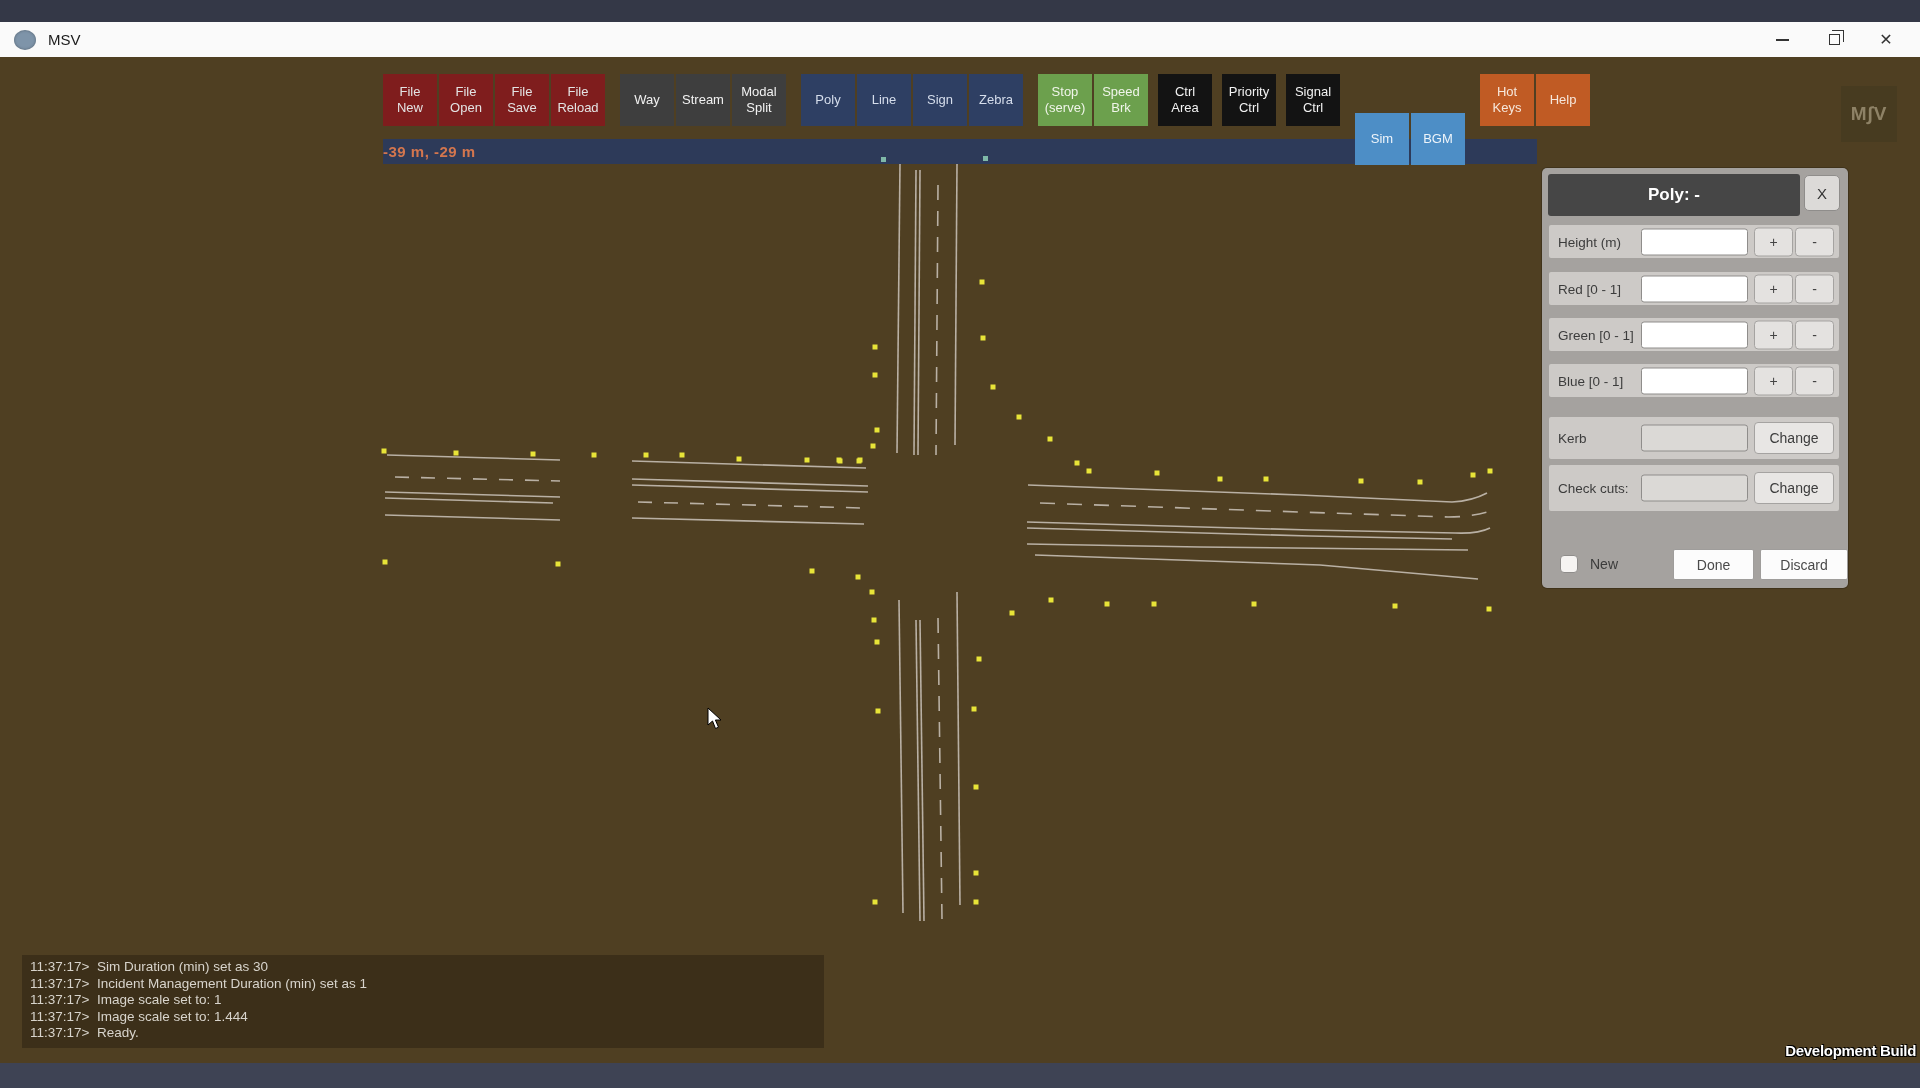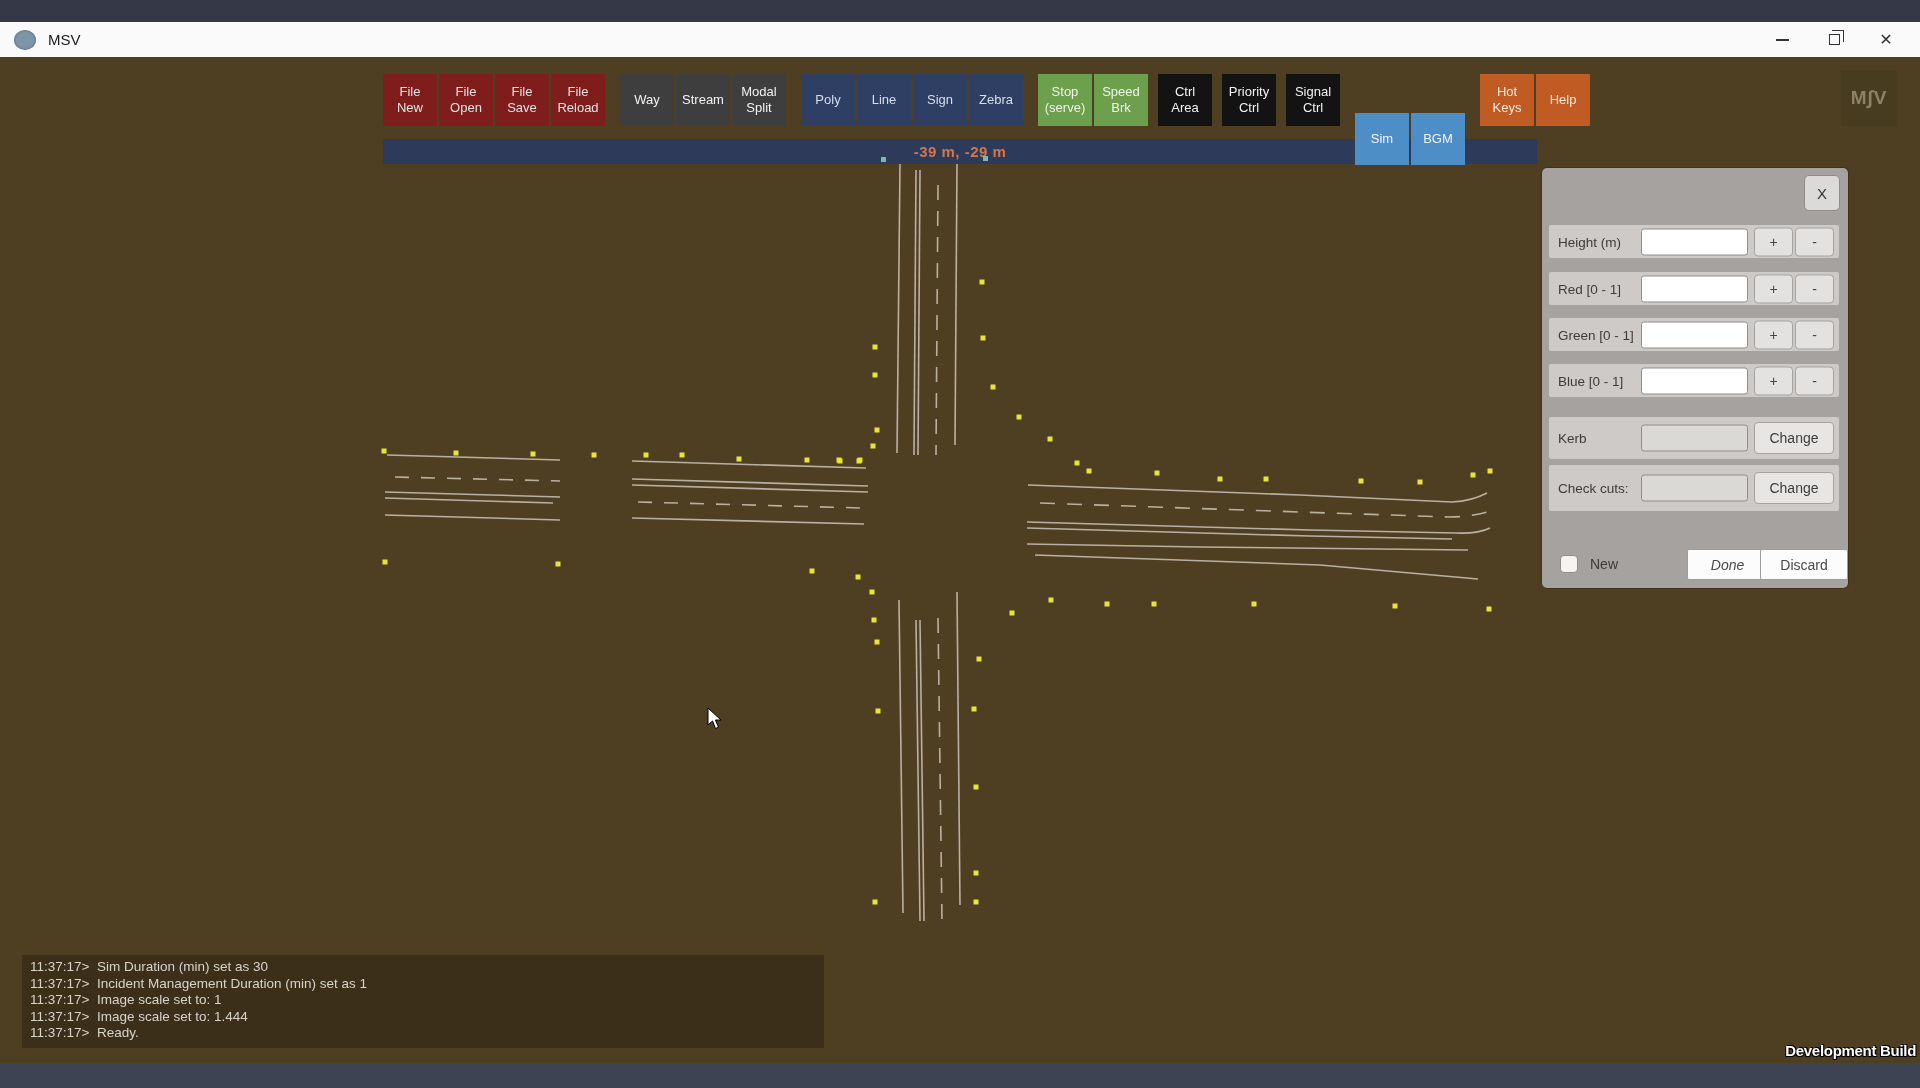--- a/index.html
+++ b/index.html
@@ -31,26 +31,26 @@
   .tb-file    { background:#7f1d1d; color:#e3e3e3; }
   .tb-mode    { background:#3e3e3e; color:#f2f2f2; }
   .tb-draw    { background:#2e3f63; color:#d6deec; }
   .tb-traffic { background:#6ca04d; color:#f0f5ea; }
   .tb-ctrl    { background:#131313; color:#f2f2f2;margin-left:8px; }
   .tb-sim     { background:#4d8ec6; color:#edf4fa;margin-top:39px; }
   .tb-help    { background:#c05b24; color:#f6e7db; }
 
   
   .coord-bar { position:absolute; left:383px; top:82px; width:1154px; height:25px; background:#2d3a59; z-index:3;
-               display:flex; align-items:center; justify-content:center; }
+               display:flex; align-items:center; justify-content:flex-start; }
   .coord-text { color:#d4764e; font-size:15px; font-weight:bold; letter-spacing:.5px; }
   .handle-dot { position:absolute; width:5px; height:5px; background:#7fb8a8; z-index:5; }
 
   
-  .watermark { position:absolute; left:1841px; top:13px; width:56px; height:56px; background:#473b20; z-index:2;
+  .watermark { position:absolute; left:1841px; top:29px; width:56px; height:56px; background:#473b20; z-index:2;
                display:flex; align-items:center; justify-content:center; color:#8e8266; font-weight:bold; font-size:19px; letter-spacing:1px; }
 
   
   .dialog { position:absolute; left:1542px; top:111px; width:306px; height:420px; background:#a5a29f; border-radius:5px;
             box-shadow:0 0 0 1px rgba(0,0,0,.18); z-index:6; }
   .dlg-header { position:absolute; left:6px; top:6px; width:252px; height:42px; background:#464646; border-radius:3px;
                 display:flex; align-items:center; justify-content:center; color:#fff; font-size:17px; font-weight:bold; }
   .dlg-close { position:absolute; right:8px; top:7px; width:36px; height:36px; background:#dcdad8; border:1px solid #8f8d8b;
                border-radius:5px; font-size:15px; color:#333; cursor:pointer; font-family:"Liberation Sans", sans-serif; }
   .dlg-row { position:absolute; left:7px; width:290px; height:33px; background:#cdcac7; border-radius:2px; }
@@ -59,21 +59,21 @@
                border:1px solid #8f8d8b; border-radius:3px; padding:0 6px; font-size:13px; font-family:"Liberation Sans", sans-serif; }
   .dlg-input.gray { background:#dbd9d6; }
   .mini-btn { position:absolute; top:50%; transform:translateY(-50%); width:39px; height:29px; background:#e4e2e0; border:1px solid #a5a3a1;
               border-radius:4px; font-size:14px; color:#444; cursor:pointer; font-family:"Liberation Sans", sans-serif; }
   .btn-plus { left:205px; } .btn-minus { left:246px; }
   .btn-change { position:absolute; left:205px; top:50%; transform:translateY(-50%); width:80px; height:32px; background:#e8e6e4;
                 border:1px solid #a5a3a1; border-radius:4px; font-size:14px; color:#3c3c3c; cursor:pointer; font-family:"Liberation Sans", sans-serif; }
   .dlg-footer { position:absolute; left:6px; top:379px; width:294px; height:36px; }
   .dlg-check { position:absolute; left:12px; top:8px; width:18px; height:18px; background:#f6f4f2; border:1px solid #8f8d8b; border-radius:4px; cursor:pointer; }
   .dlg-check-label { position:absolute; left:42px; top:9px; font-size:14px; color:#3c3c3c; }
-  .btn-done { position:absolute; left:139px; top:2px; width:81px; height:31px;font-style:italic; }
+  .btn-done { position:absolute; left:125px; top:2px; width:81px; height:31px; }
   .btn-discard { position:absolute; left:212px; top:2px; width:88px; height:31px; }
   .white-btn { background:#fcfcfc; border:1px solid #9f9d9b; border-radius:2px; font-size:14px; color:#4a4a4a; cursor:pointer; font-family:"Liberation Sans", sans-serif; }
 
   
   .scroll-up { position:absolute; left:1521px; top:846px; width:297px; height:57px; background:#6a5eaf; border:none; border-radius:5px;
                color:#c8c7ce; font-size:21px; cursor:pointer; z-index:4; font-family:"Liberation Sans", sans-serif; }
 
   
   .console { position:absolute; left:22px; top:898px; width:802px; height:93px; background:rgba(28,22,10,.38); z-index:3; padding:4px 0 0 8px; }
   .console-line { font-size:13.5px; line-height:16.5px; color:#d8d4cc; white-space:pre; }
@@ -235,20 +235,21 @@
         <button class="tb-btn tb-help">Help</button>
       </div>
 
     <div class="coord-bar">
       <span class="coord-text">-39 m, -29 m</span>
     </div>
 
     <div class="watermark">M∫V</div>
 
     <div class="dialog">
+      <div class="dlg-header">Poly: -</div>
       <button class="dlg-close">X</button>
 
       <div class="dlg-row" style="top:57px">
         <span class="dlg-label">Height (m)</span>
         <input class="dlg-input" value="" style="">
         <button class="mini-btn btn-plus">+</button>
         <button class="mini-btn btn-minus">-</button>
       </div>
 
       <div class="dlg-row" style="top:104px">

